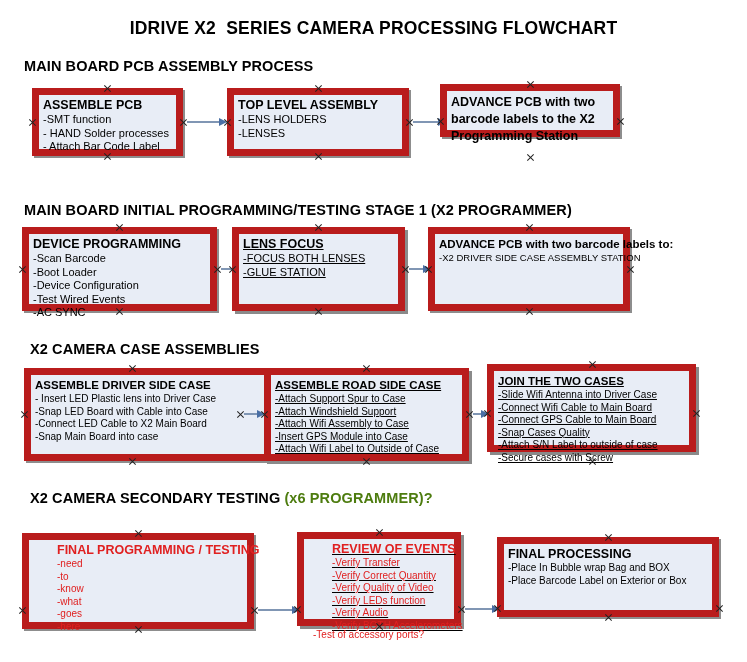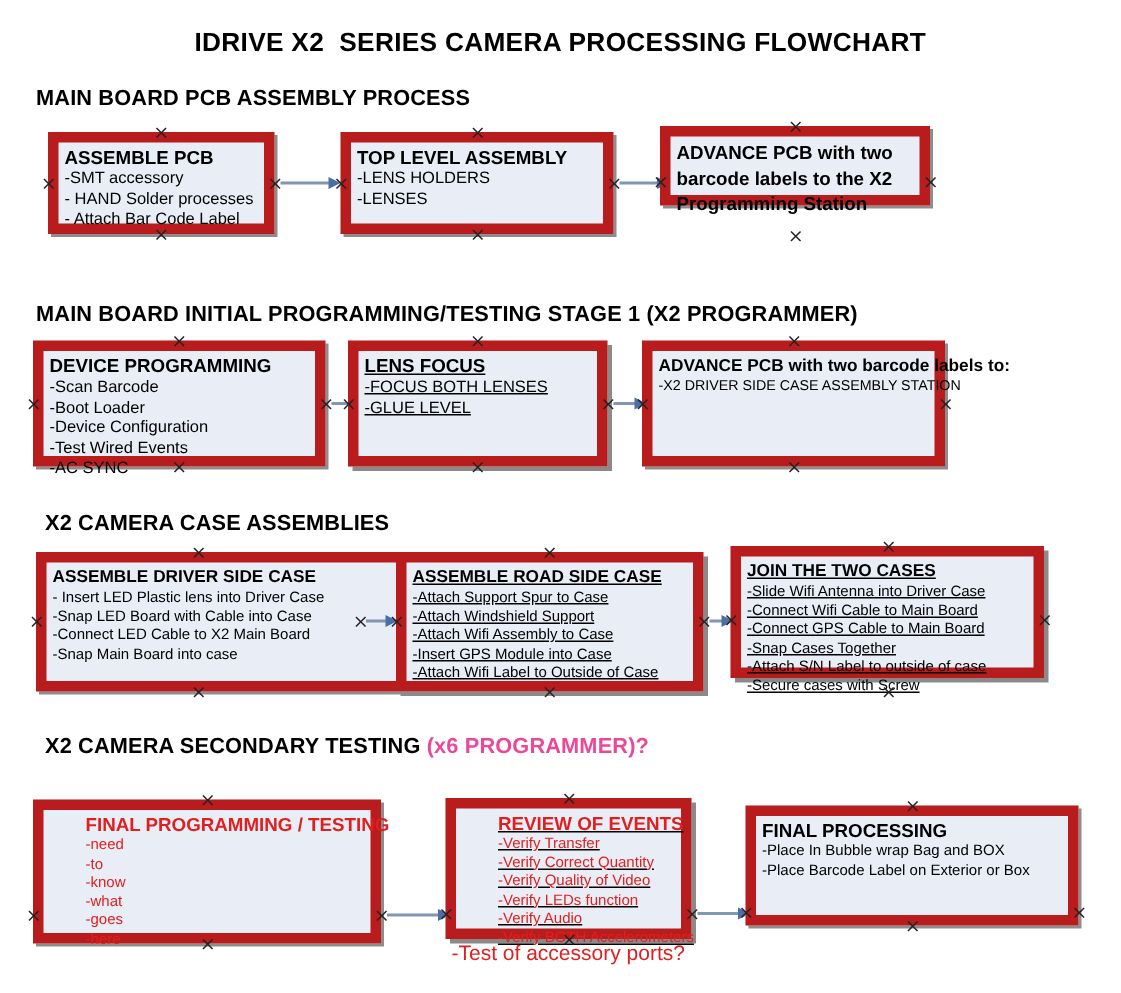--- a/index.html
+++ b/index.html
@@ -39,21 +39,21 @@
 
   
   .section-heading {
     position: absolute;
     font-size: 14.5px;
     font-weight: bold;
     white-space: nowrap;
     letter-spacing: 0.1px;
   }
   .section-heading .hl-red {
-    color: #ec4899;
+    color: #4d7c0f;
   }
 
   
   .proc-box {
     position: absolute;
     box-sizing: border-box;
     background: #e8edf6;
     border: 7px solid #b91c1c;
     box-shadow: 2px 2px 0 0 #8d8d8d;
     padding: 3px 2px 2px 4px;
@@ -126,38 +126,39 @@
     width: 9px;
     height: 1px;
     background: #222222;
   }
   .handle::before { transform: rotate(45deg); }
   .handle::after  { transform: rotate(-45deg); }
 
   
   .overflow-line {
     position: absolute;
-    font-size: 14px;
+    font-size: 10px;
     line-height: 12.5px;
     color: #e02020;
     white-space: nowrap;
+    margin-left: 12px;
   }
 </style>
 </head>
 <body>
 
 <div class="canvas">
 
   <div class="doc-title">IDRIVE X2  SERIES CAMERA PROCESSING FLOWCHART</div>
 
   <div class="section-heading" style="left:24px; top:58px;">MAIN BOARD PCB ASSEMBLY PROCESS</div>
 
   <div class="proc-box" style="left:32px; top:88px; width:151px; height:68px;">
     <div class="box-title">ASSEMBLE PCB</div>
-    <div class="box-line">-SMT accessory</div>
+    <div class="box-line">-SMT function</div>
     <div class="box-line">- HAND Solder processes</div>
     <div class="box-line">- Attach Bar Code Label</div>
   </div>
   <div class="handle" style="left:32px;  top:122px;"></div>
   <div class="handle" style="left:107px; top:88px;"></div>
   <div class="handle" style="left:107px; top:156px;"></div>
   <div class="handle" style="left:183px; top:122px;"></div>
 
   <div class="connector" style="left:187px; top:121px; width:33px;"></div>
 
@@ -194,21 +195,21 @@
   <div class="handle" style="left:22px;  top:269px;"></div>
   <div class="handle" style="left:119px; top:227px;"></div>
   <div class="handle" style="left:119px; top:311px;"></div>
   <div class="handle" style="left:217px; top:269px;"></div>
 
   <div class="connector" style="left:221px; top:268px; width:16px;"></div>
 
   <div class="proc-box shadow-strong" style="left:232px; top:227px; width:173px; height:84px;">
     <div class="box-title">LENS FOCUS</div>
     <div class="box-line">-FOCUS BOTH LENSES</div>
-    <div class="box-line">-GLUE LEVEL</div>
+    <div class="box-line">-GLUE STATION</div>
   </div>
   <div class="handle" style="left:232px; top:269px;"></div>
   <div class="handle" style="left:318px; top:227px;"></div>
   <div class="handle" style="left:318px; top:311px;"></div>
   <div class="handle" style="left:405px; top:269px;"></div>
 
   <div class="connector" style="left:409px; top:268px; width:15px;"></div>
 
   <div class="proc-box" style="left:428px; top:227px; width:202px; height:84px;">
     <div class="box-title sm">ADVANCE PCB with two barcode labels to:</div>
@@ -248,21 +249,21 @@
   <div class="handle" style="left:366px; top:461px;"></div>
   <div class="handle" style="left:469px; top:414px;"></div>
 
   <div class="connector" style="left:473px; top:413px; width:9px;"></div>
 
   <div class="proc-box shadow-strong" style="left:487px; top:364px; width:209px; height:88px;">
     <div class="box-title sm">JOIN THE TWO CASES</div>
     <div class="box-line sm">-Slide Wifi Antenna into Driver Case</div>
     <div class="box-line sm">-Connect Wifi Cable to Main Board</div>
     <div class="box-line sm">-Connect GPS Cable to Main Board</div>
-    <div class="box-line sm">-Snap Cases Together</div>
+    <div class="box-line sm">-Snap Cases Quality</div>
     <div class="box-line sm">-Attach S/N Label to outside of case</div>
     <div class="box-line sm">-Secure cases with Screw</div>
   </div>
   <div class="handle" style="left:487px; top:413px;"></div>
   <div class="handle" style="left:592px; top:364px;"></div>
   <div class="handle" style="left:592px; top:461px;"></div>
   <div class="handle" style="left:696px; top:413px;"></div>
 
   <div class="section-heading" style="left:30px; top:490px;">
     <span>X2 CAMERA SECONDARY TESTING </span><span class="hl-red">(x6 PROGRAMMER)?</span>

